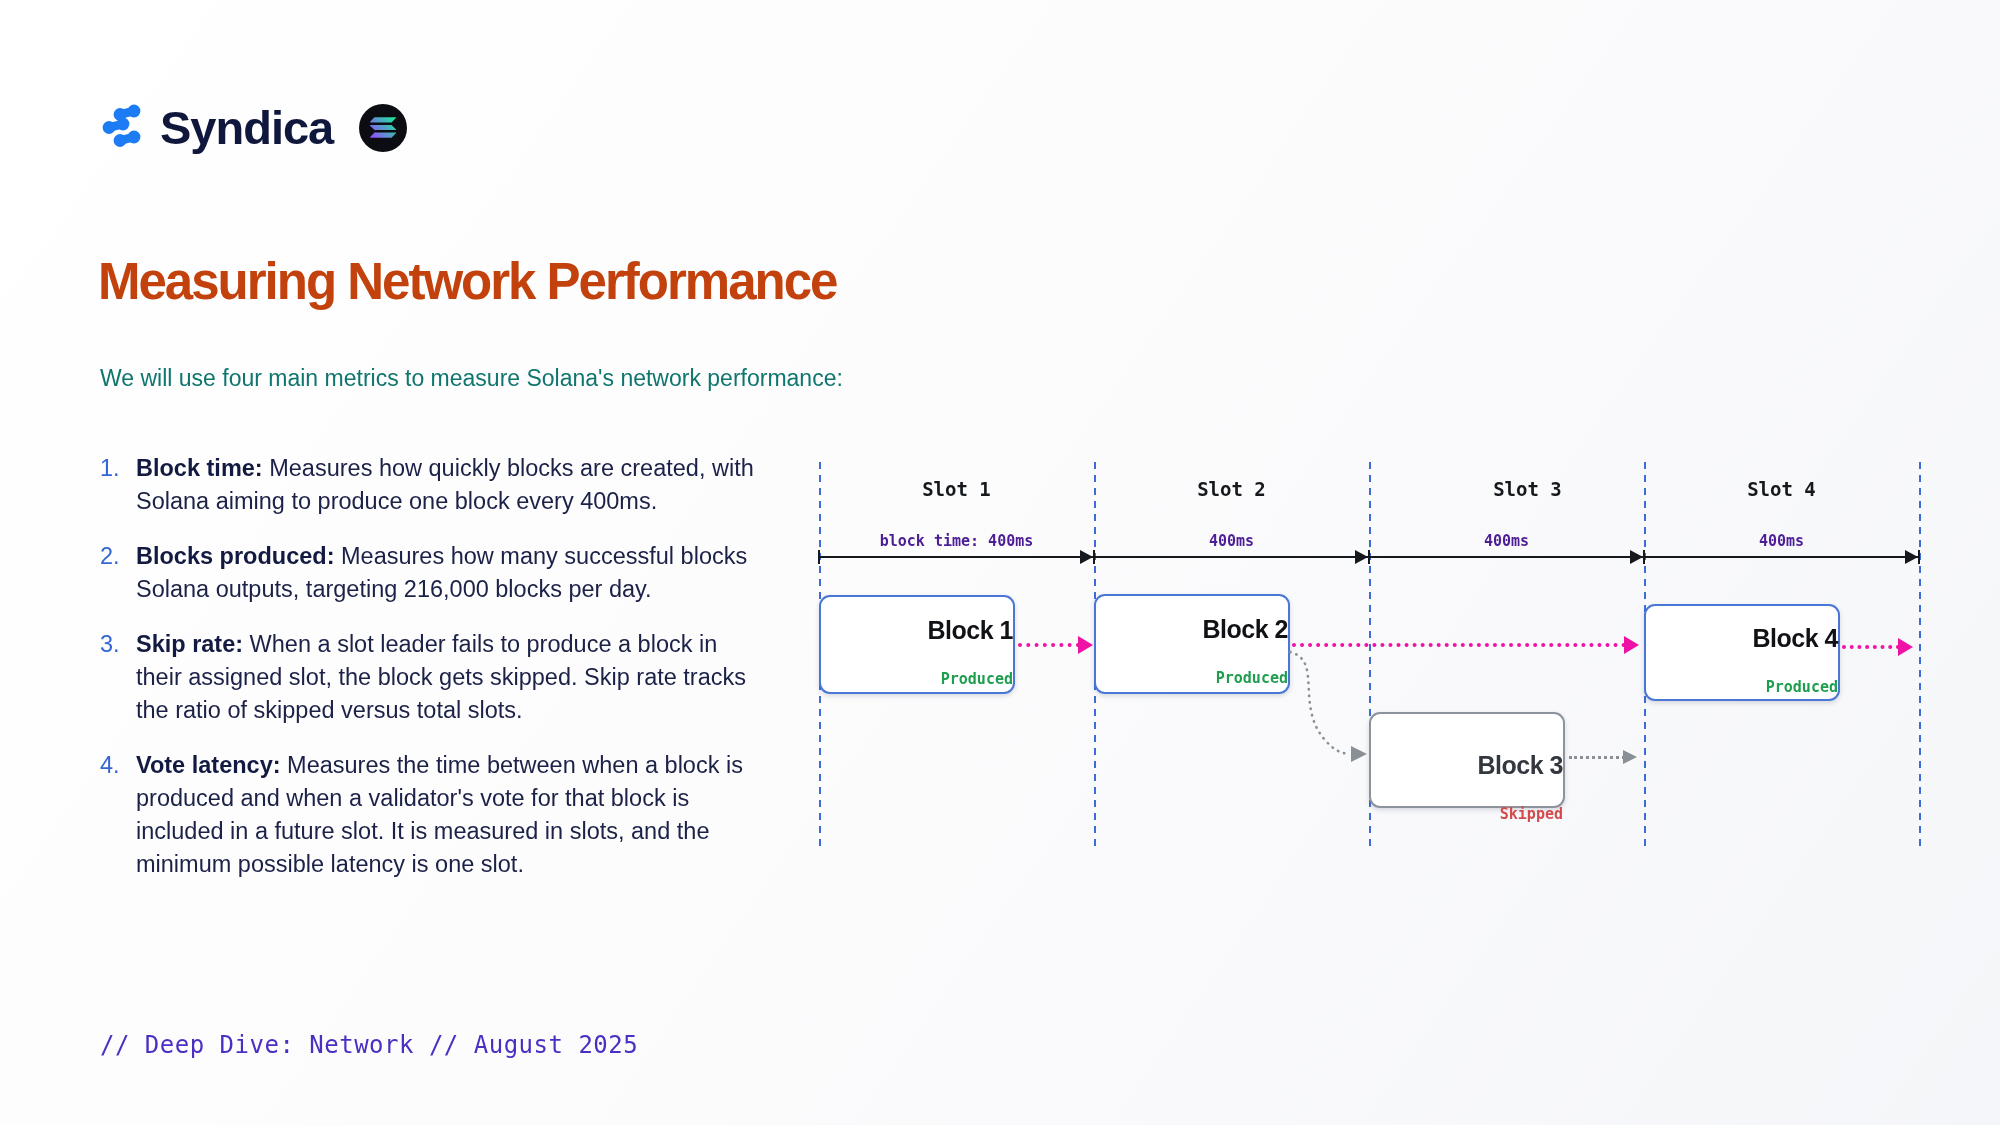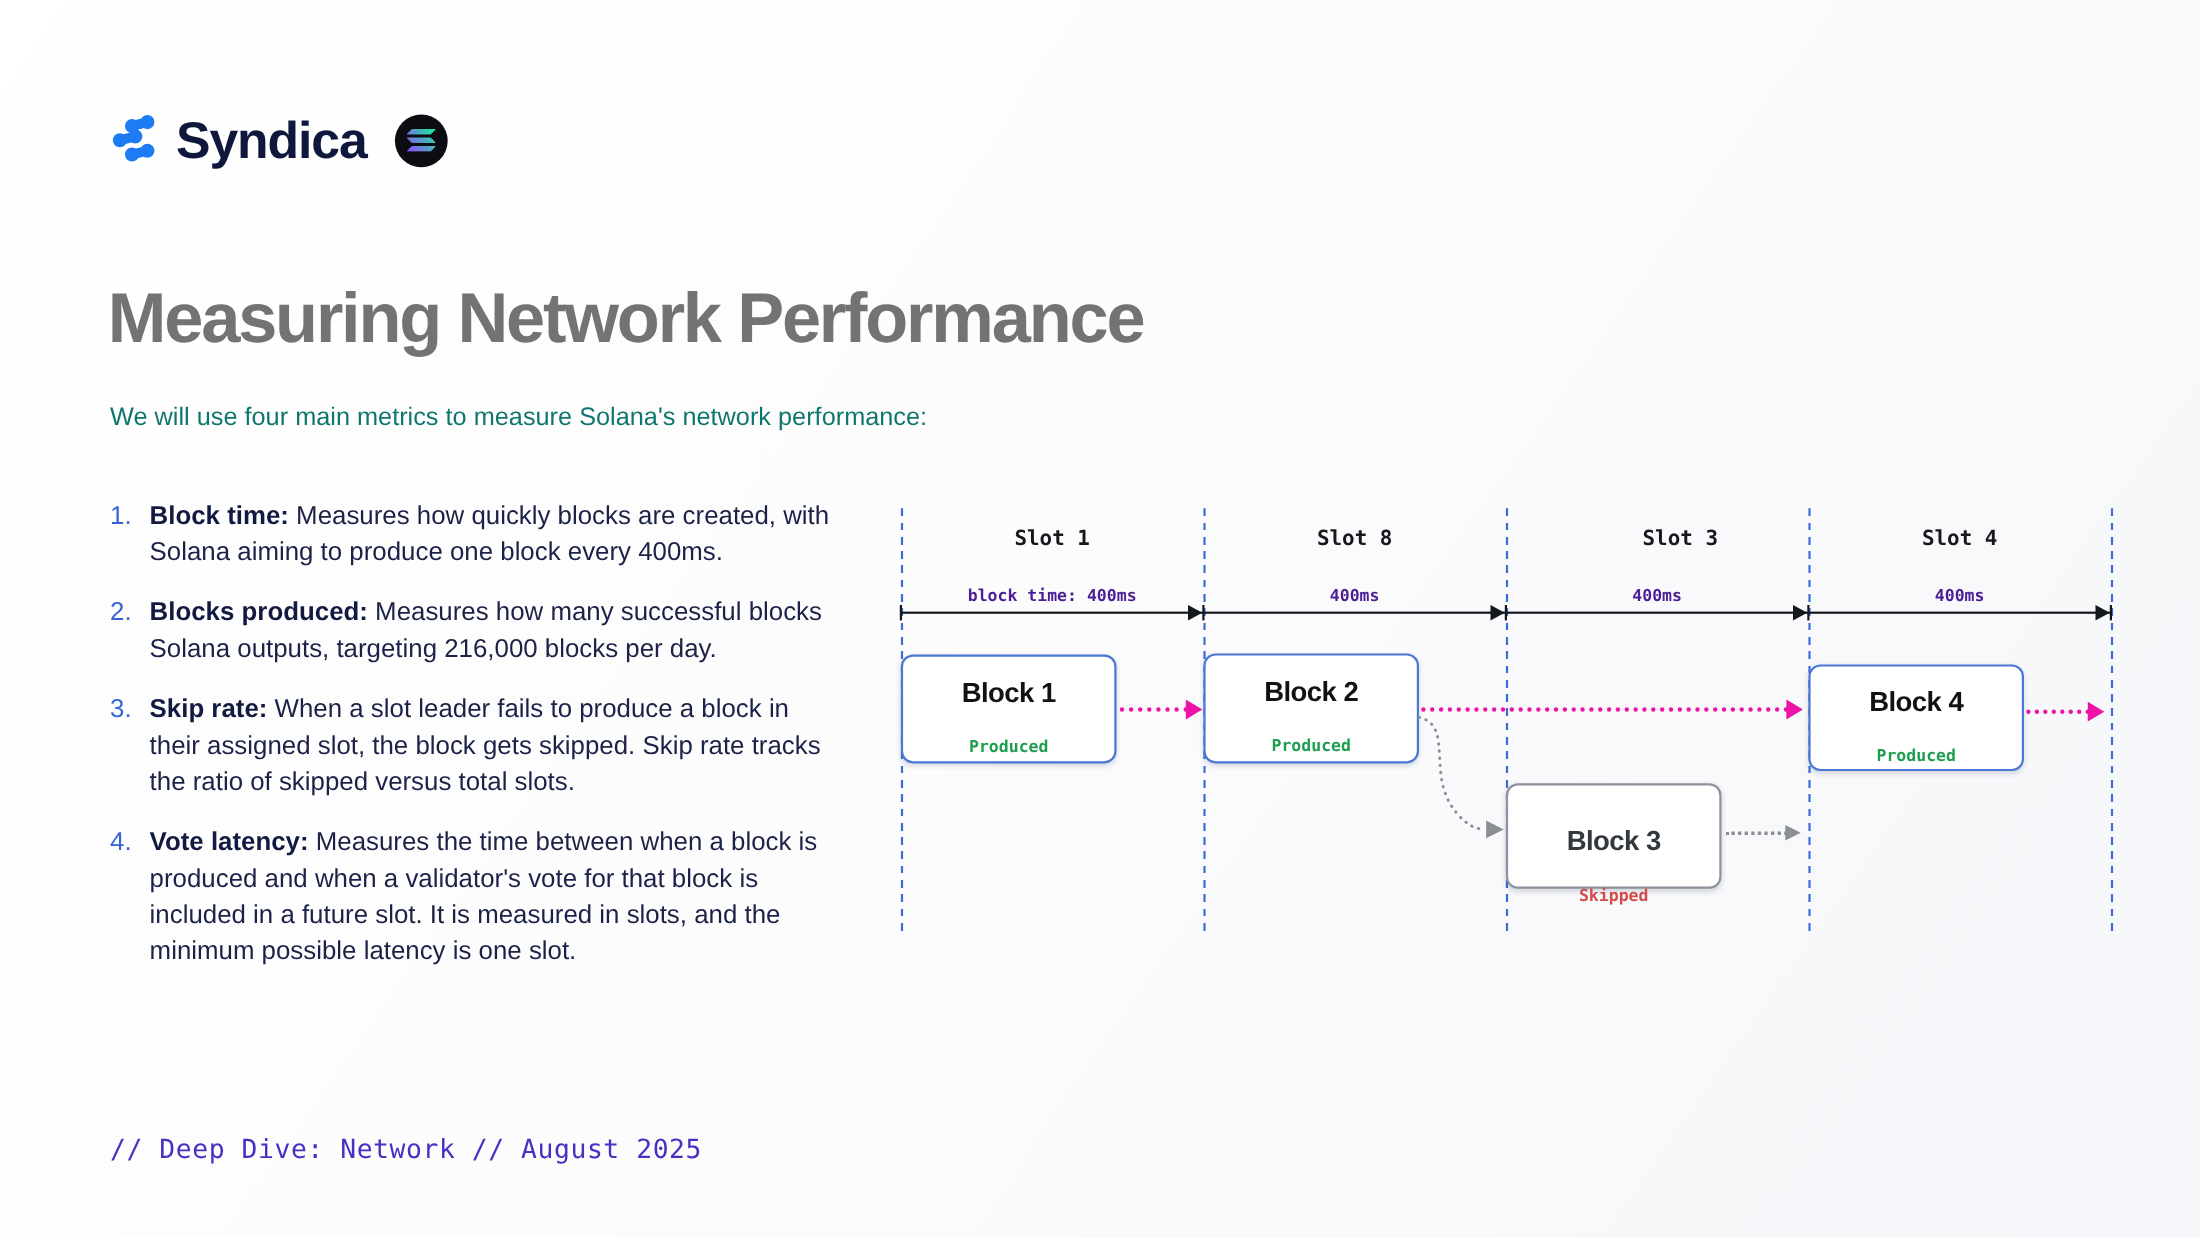--- a/index.html
+++ b/index.html
@@ -18,21 +18,21 @@
   .syndica-word { font-size: 47px; font-weight: bold; color: #10173c; letter-spacing: -1px; }
   .solana-badge {
     width: 48px; height: 48px; border-radius: 50%;
     background: #0b0d12; margin-left: 12px;
     display: flex; align-items: center; justify-content: center;
   }
 
   
   .title {
     position: absolute; left: 98px; top: 252px;
-    font-size: 64px; font-weight: bold; letter-spacing: -2px; color: #737373;
+    font-size: 51px; font-weight: bold; letter-spacing: -2px; color: #c2410c;
   }
   .intro { position: absolute; left: 100px; top: 365px; font-size: 23px; color: #0f766e; }
 
   .metrics { position: absolute; left: 100px; top: 452px; width: 660px; list-style: none; }
   .metric { display: flex; margin-bottom: 22px; font-size: 23.5px; line-height: 33px; color: #1b2147; }
   .metric-num { color: #3465d5; width: 36px; flex: 0 0 36px; }
   .metric-text { width: 620px; }
   .metric-text b { color: #131a42; }
 
   .footer-tag {
@@ -63,21 +63,21 @@
   .tl-tick { position: absolute; top: -6px; left: -1px; width: 2px; height: 14px; background: #15181c; }
   .tl-head {
     position: absolute; right: 1px; top: -6px; width: 0; height: 0;
     border-left: 13px solid #15181c; border-top: 7px solid transparent; border-bottom: 7px solid transparent;
   }
   .tl-endtick { position: absolute; left: 1918px; top: 550px; width: 2px; height: 14px; background: #15181c; }
 
   .block {
     position: absolute; width: 196px; background: #ffffff; border-radius: 11px;
     border: 2px solid #4a77d6; box-shadow: 0 2px 5px rgba(25,35,70,0.16);
-    display: flex; flex-direction: column; align-items: center; justify-content: center;
+    display: flex; flex-direction: column; align-items: flex-end; justify-content: center;
     gap: 25px; padding-top: 14px;
   }
   .block.skipped { border-color: #8d939c; }
   .block-title { font-size: 25px; font-weight: bold; color: #101215; letter-spacing: -0.5px; }
   .block.skipped .block-title { color: #33383f; margin-top: 39px; }
   .block-status { font-family: "DejaVu Sans Mono", monospace; font-weight: bold; font-size: 15px; }
   .status-produced { color: #1f9e4f; }
   .status-skipped { color: #d34b4b; }
 
   .parrow { position: absolute; height: 0; border-top: 4px dotted #ee12a6; }
@@ -153,21 +153,21 @@
 
   <div class="diagram">
 
     <div class="slot-line" style="left:819px"></div>
     <div class="slot-line" style="left:1094px"></div>
     <div class="slot-line" style="left:1369px"></div>
     <div class="slot-line" style="left:1644px"></div>
     <div class="slot-line" style="left:1919px"></div>
 
     <div class="slot-label" style="left:819px">Slot 1</div>
-    <div class="slot-label" style="left:1094px">Slot 8</div>
+    <div class="slot-label" style="left:1094px">Slot 2</div>
     <div class="slot-label" style="left:1390px">Slot 3</div>
     <div class="slot-label" style="left:1644px">Slot 4</div>
 
     <div class="time-label" style="left:819px">block time: 400ms</div>
     <div class="time-label" style="left:1094px">400ms</div>
     <div class="time-label" style="left:1369px">400ms</div>
     <div class="time-label" style="left:1644px">400ms</div>
 
     <div class="tl-seg" style="left:819px;width:275px">
         <div class="tl-tick"></div>

